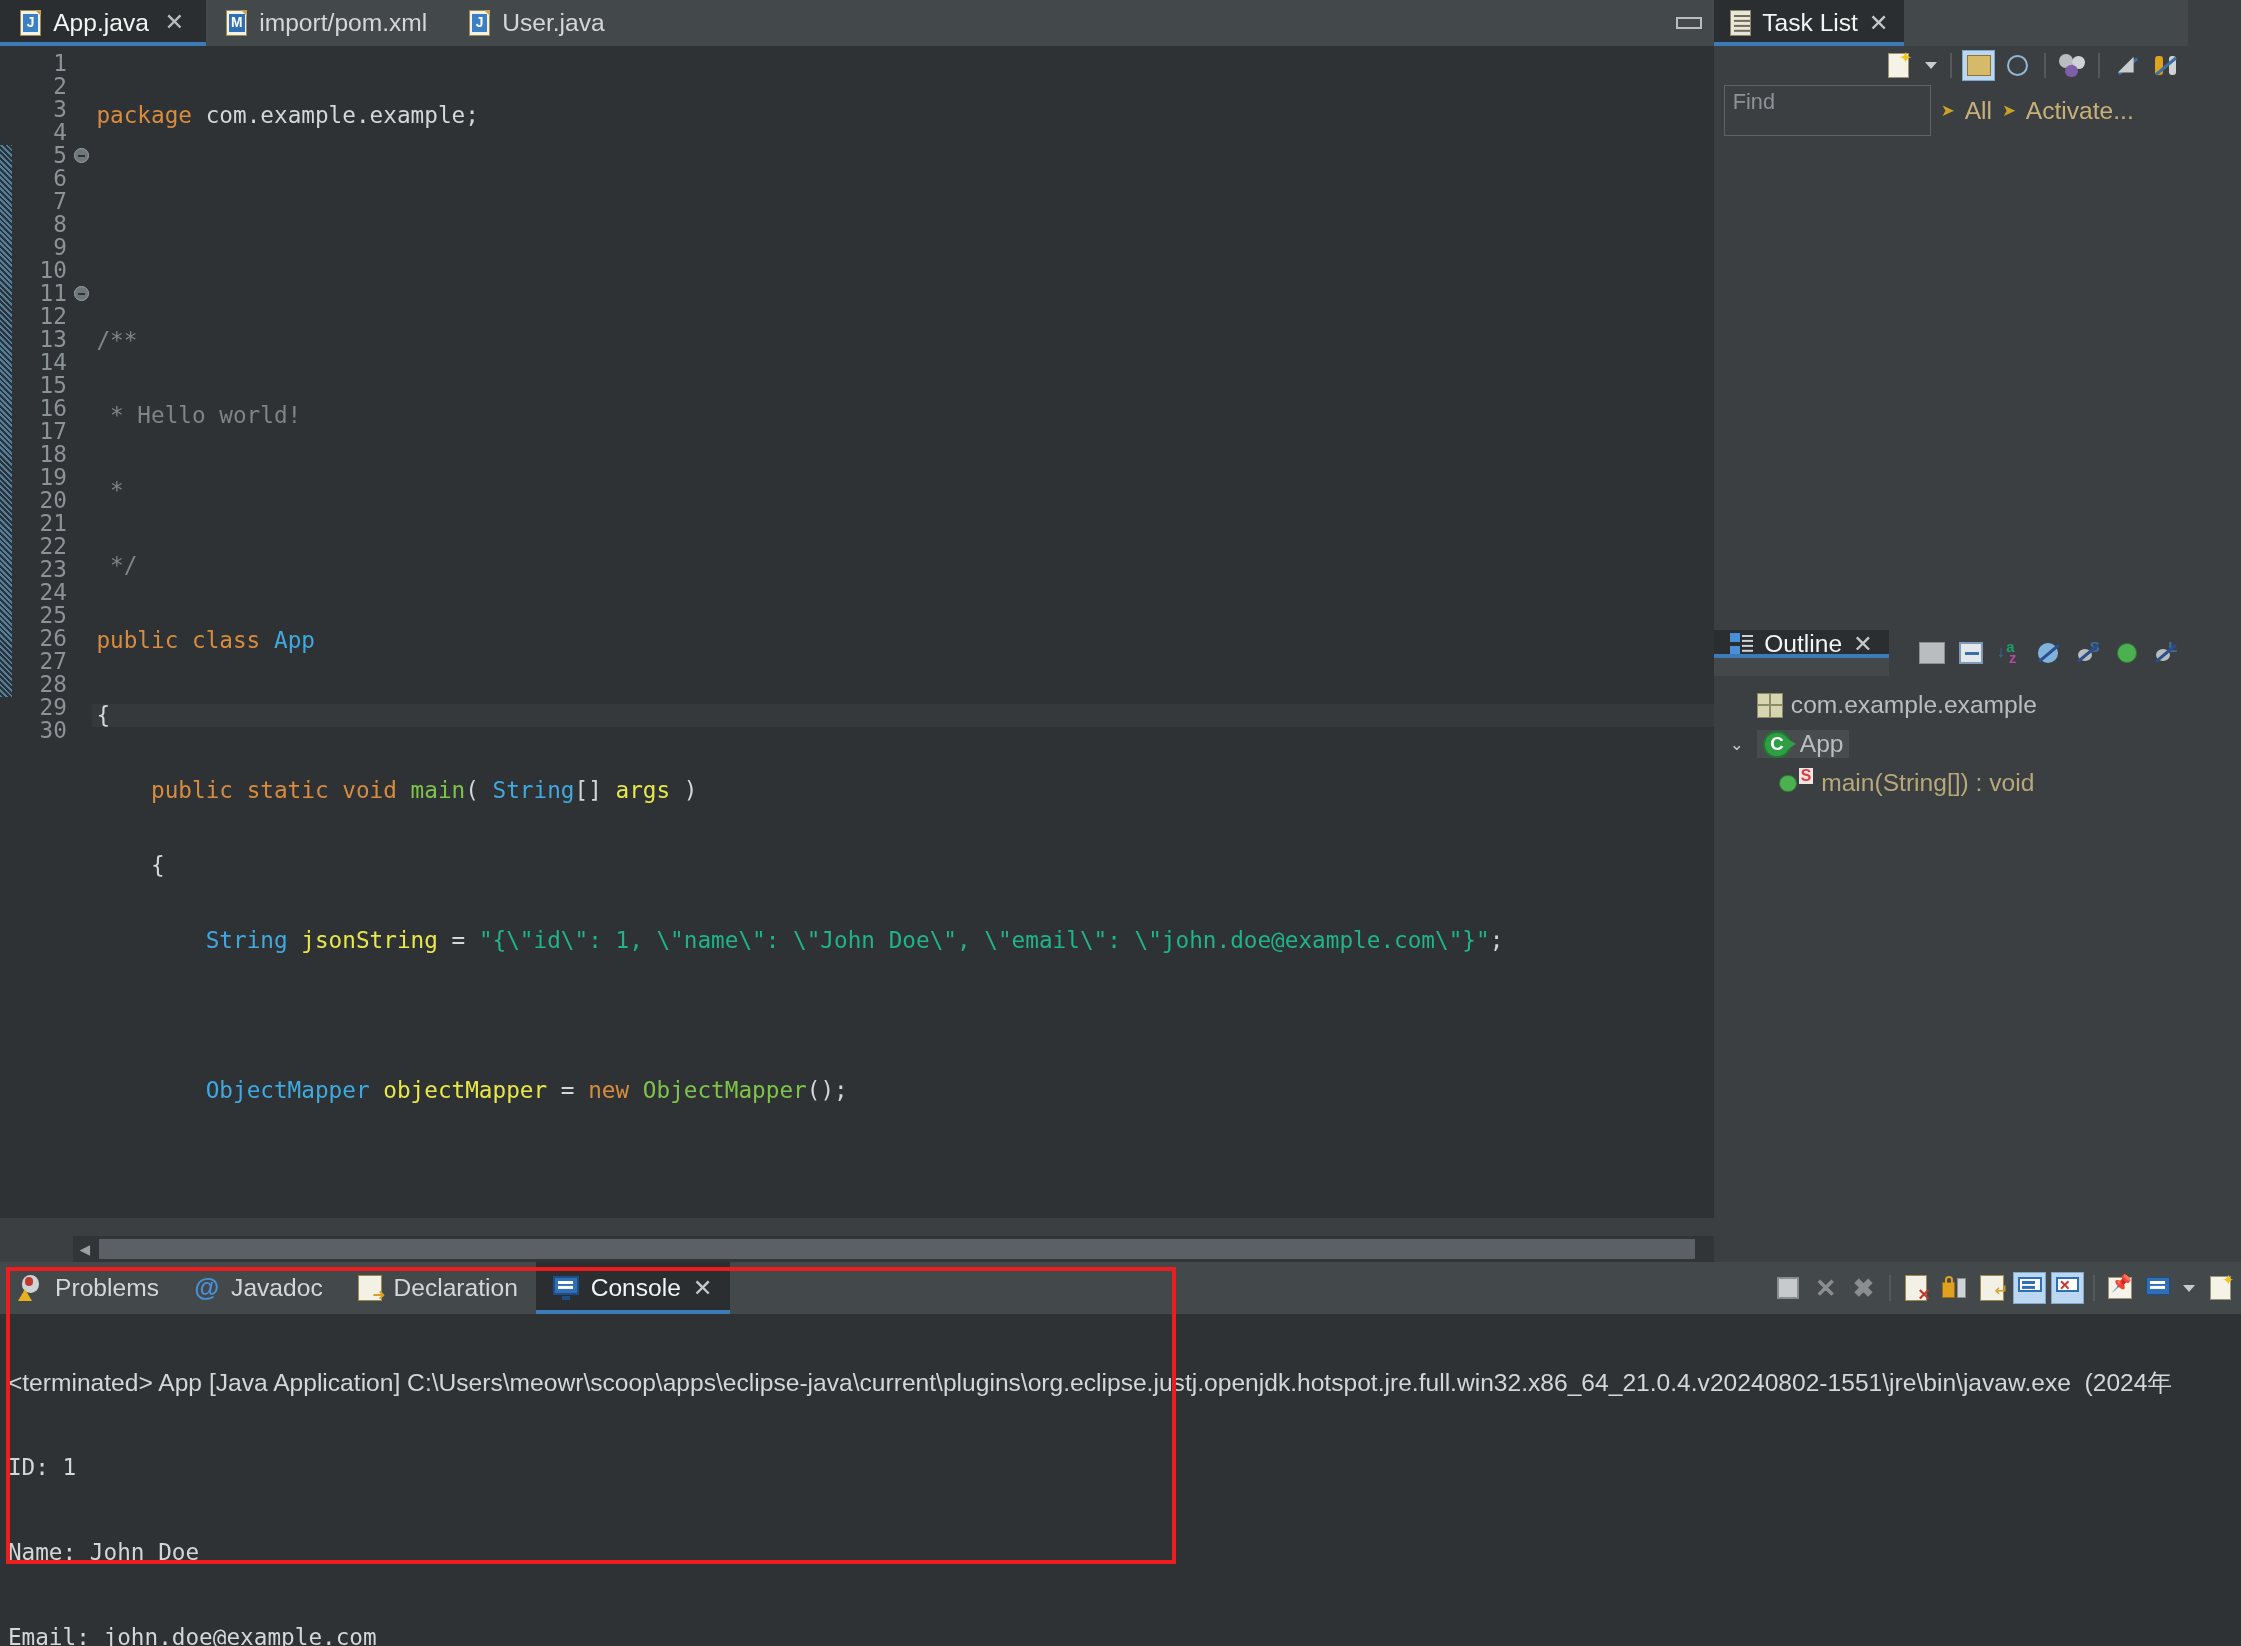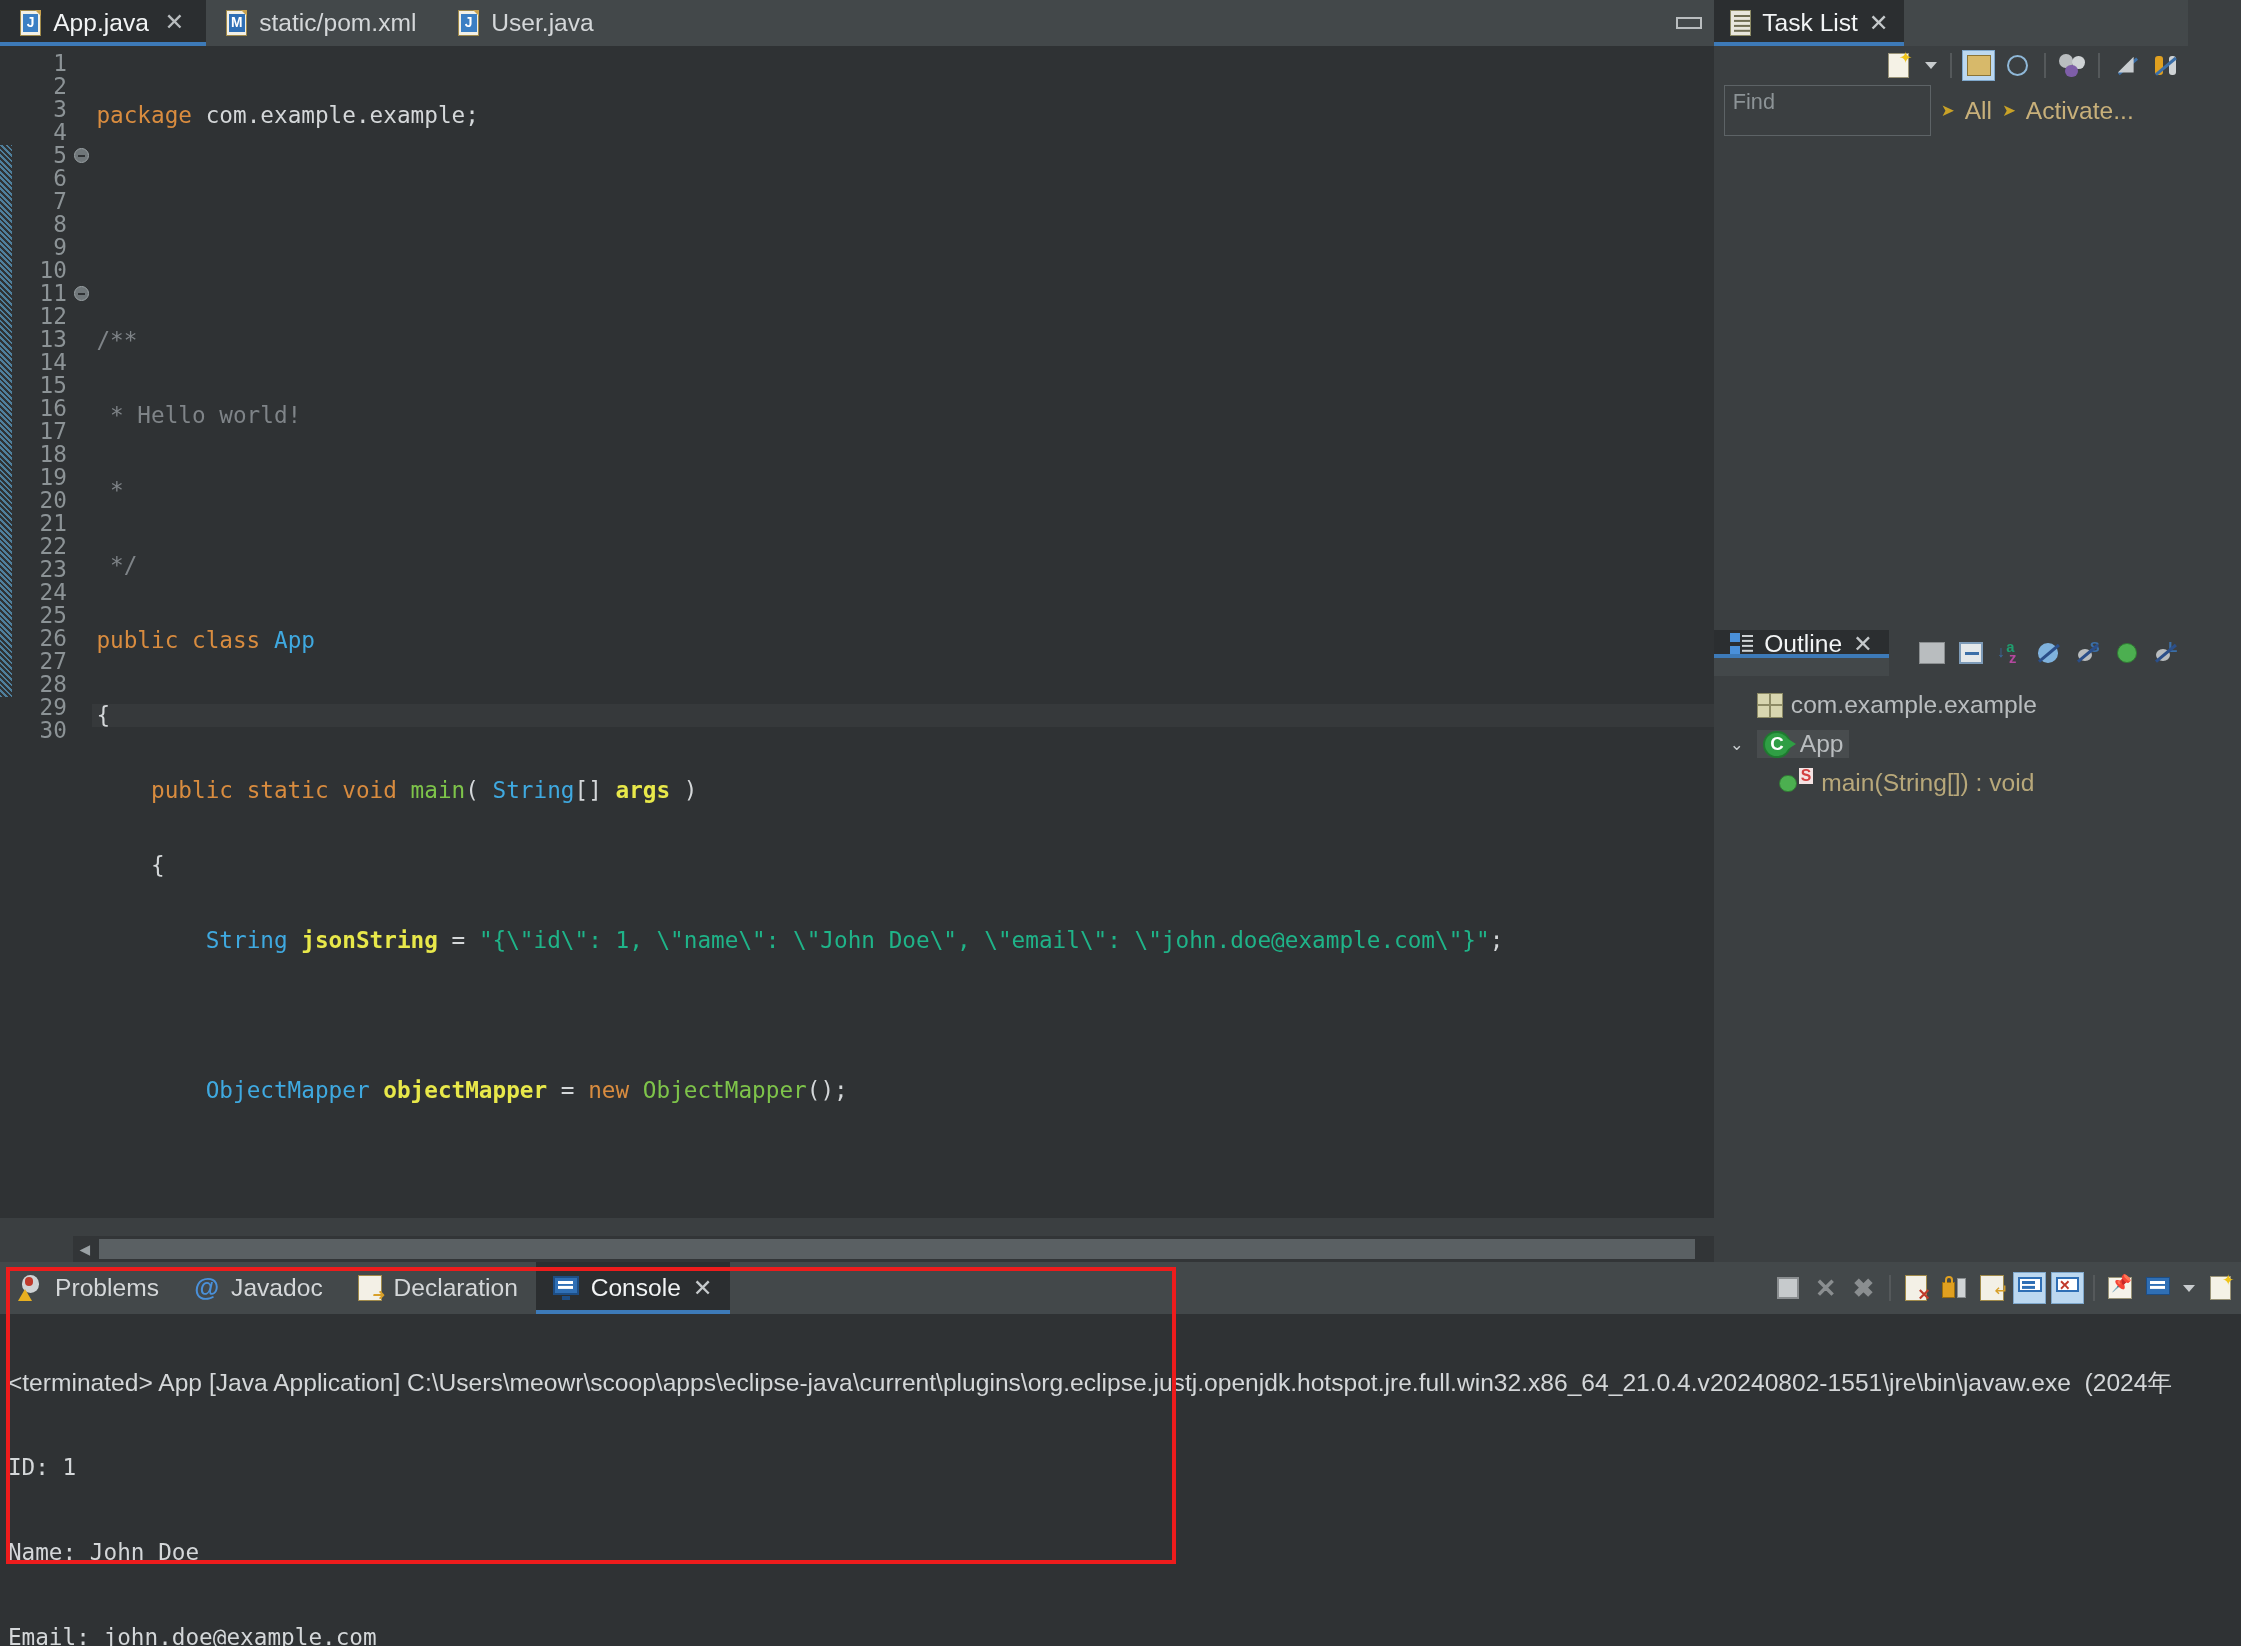--- a/index.html
+++ b/index.html
@@ -174,21 +174,21 @@
     line-height: 23px;
     padding-left: 3.9px;
   }
   .code .cl.hl { background: #36393b; }
 
   
   .kw   { color: #d98c3f; }
   .type { color: #3fa9e0; }
   .str  { color: #1fb489; }
   .cmt  { color: #7f8488; }
-  .fld  { color: #e8e84a; font-weight: bold; }
+  .fld  { color: #e8e84a; }
   .mth  { color: #7ec44a; }
   .plain{ color: #d4d7d9; text-align: center; }
 
   
   .v-scroll {
     position: absolute;
     right: 0; top: 46px;
     width: 21.7px; height: 1128px;
     background: #323537;
   }
@@ -433,21 +433,21 @@
         <span class="tab-label">App.java</span>
         <span class="tab-close">✕</span>
       </div>
 
       <div class="tab">
         <span class="file-icon m">
           <span class="page"></span>
             <span class="corner"></span>
           <span class="letter">M</span>
         </span>
-        <span class="tab-label">static/pom.xml</span>
+        <span class="tab-label">import/pom.xml</span>
       </div>
 
       <div class="tab">
         <span class="file-icon">
           <span class="page"></span>
             <span class="corner"></span>
           <span class="letter">J</span>
         </span>
         <span class="tab-label">User.java</span>
       </div>

